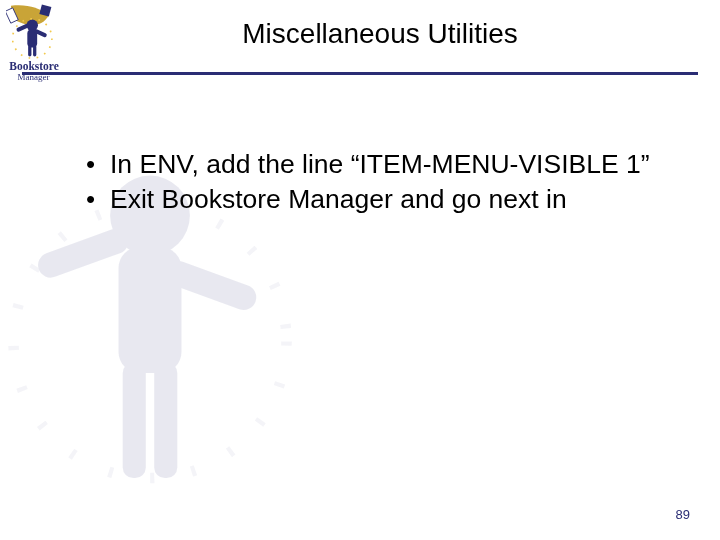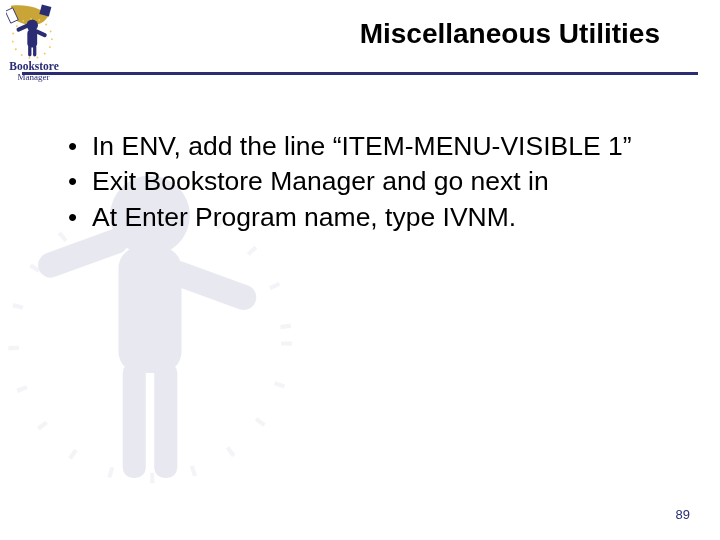--- a/index.html
+++ b/index.html
@@ -30,23 +30,23 @@
     width: 82px;
     height: 82px;
     z-index: 2;
   }
 
   .slide-title {
     position: absolute;
     left: 100px;
     top: 18px;
     width: 560px;
-    text-align: right;
+    text-align: center;
     font-size: 28px;
-    font-weight: bold;
+    font-weight: normal;
     color: #000;
     z-index: 2;
   }
 
   .title-rule {
     position: absolute;
     top: 72px;
     left: 22px;
     right: 22px;
     height: 3px;
@@ -57,21 +57,21 @@
   .body {
     position: absolute;
     top: 130px;
     left: 64px;
     right: 48px;
     z-index: 2;
   }
 
   ul.bullets {
     list-style: none;
-    margin: 0;
+    margin: 18px;
     padding: 0;
   }
 
   ul.bullets > li {
     position: relative;
     padding-left: 28px;
     font-size: 26.5px;
     line-height: 1.26;
     color: #000;
     margin-bottom: 2px;
@@ -142,17 +142,16 @@
   <text x="14" y="93" class="logo-text logo-text-sub">Manager</text>
 </svg>
 
 <div class="slide-title">Miscellaneous Utilities</div>
 <div class="title-rule"></div>
 
 <div class="body">
   <ul class="bullets">
     <li>In ENV, add the line “ITEM-MENU-VISIBLE  1”</li>
     <li>Exit Bookstore Manager and go next in</li>
-    <li>At Enter Program name, type IVNM.</li>
   </ul>
 </div>
 
 <div class="page-num">89</div>
 
 </body></html>

